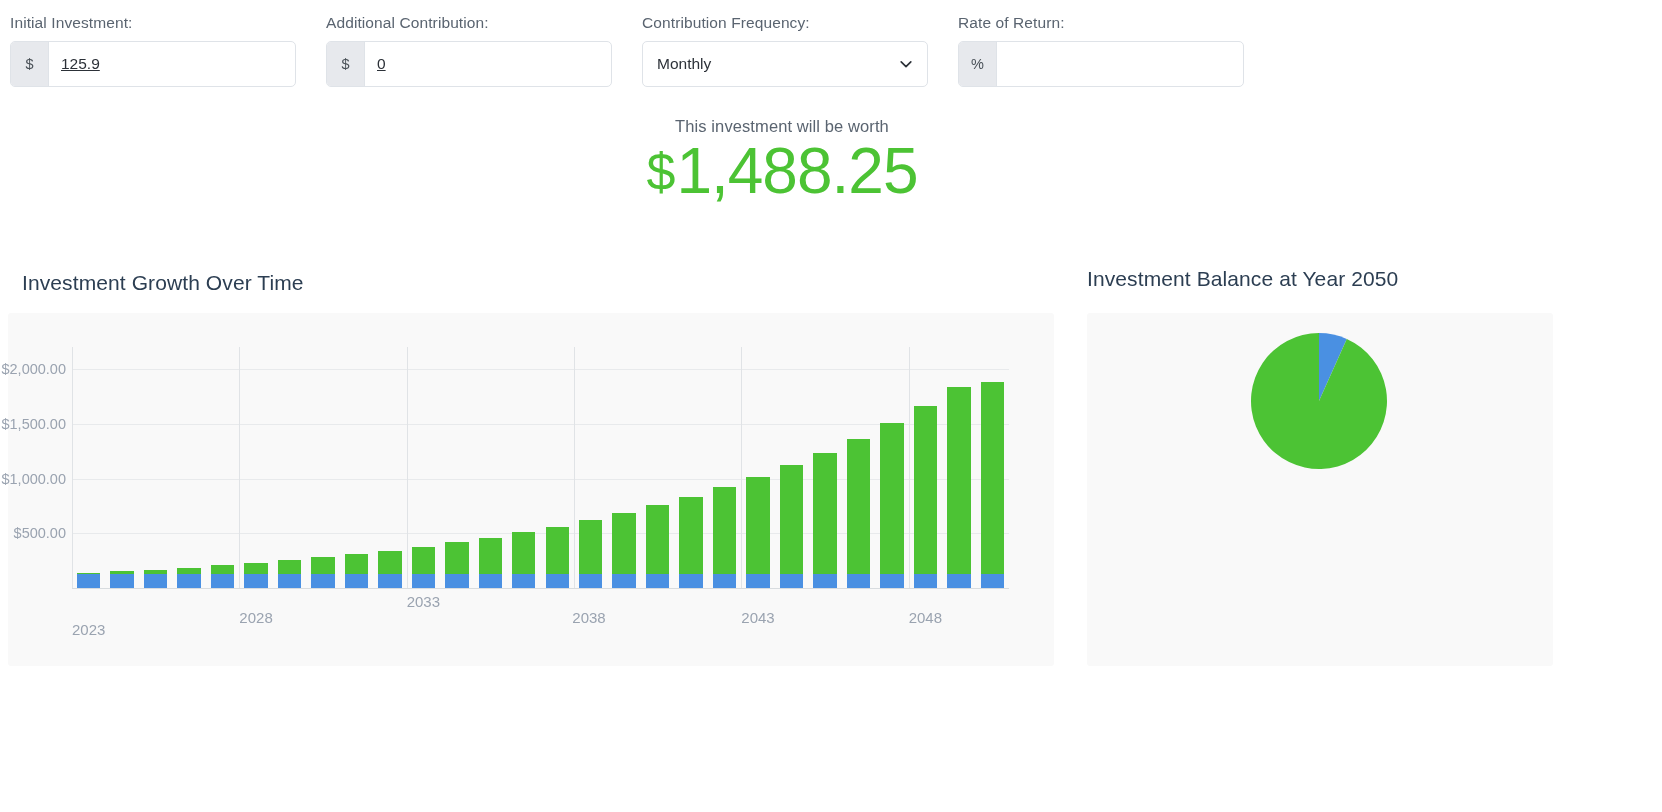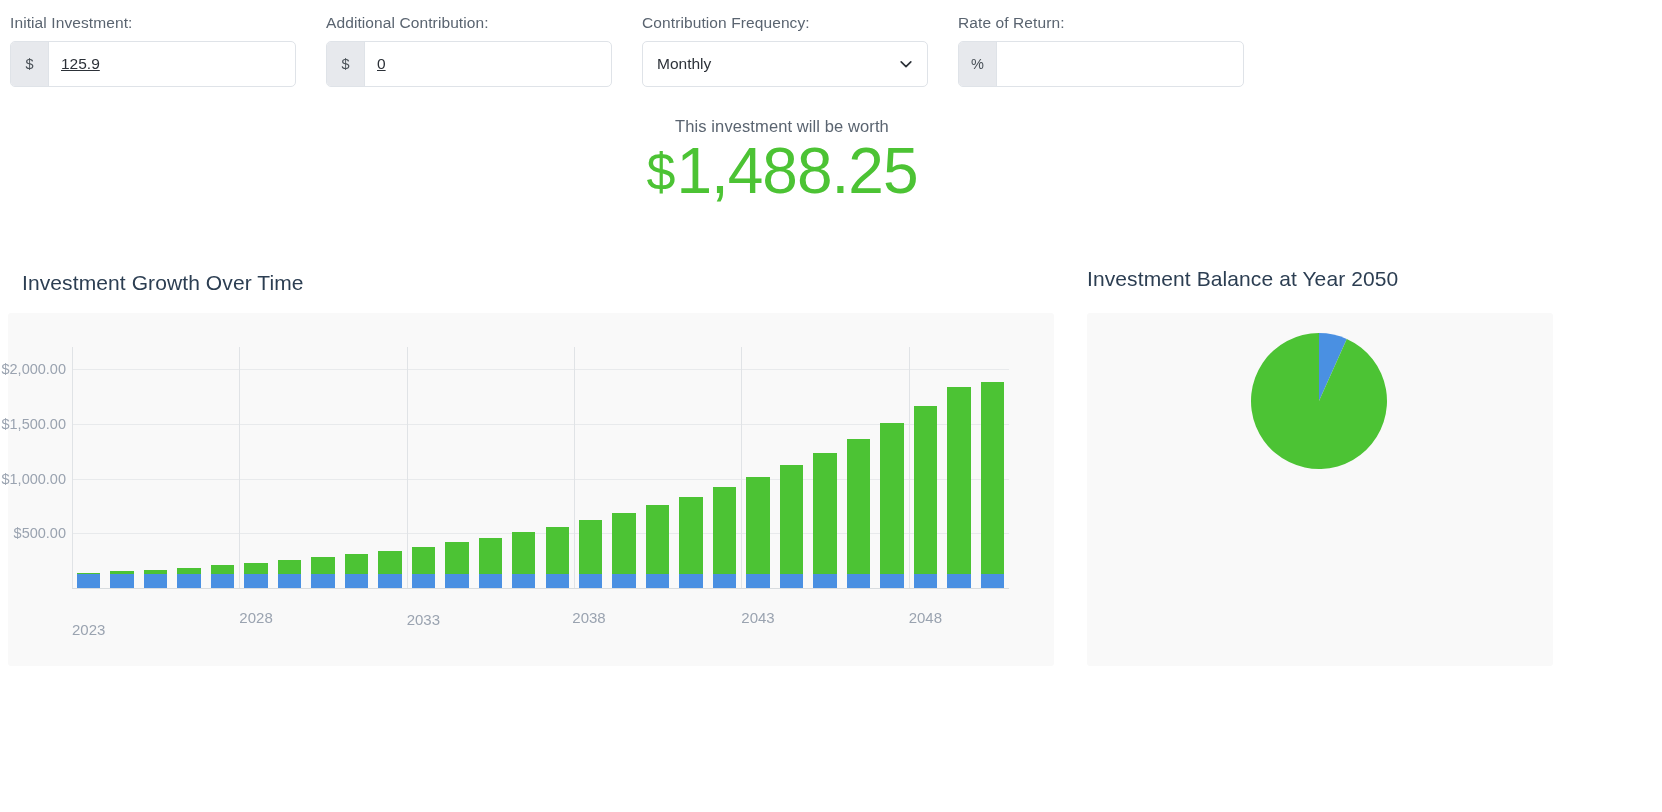--- a/index.html
+++ b/index.html
@@ -293,21 +293,21 @@
         </div>
         <div class="bar" style="left: 370.198px; width: 23.425px; top: 237.415px; height: 37.585px;">
           <div class="seg" style="top: 0px; height: 23.7933px; background: rgb(76, 195, 52);"></div>
           <div class="seg" style="bottom: 0px; height: 13.7918px; background: rgb(74, 144, 226);"></div>
         </div>
         <div class="bar" style="left: 403.663px; width: 23.425px; top: 233.493px; height: 41.5068px;">
           <div class="seg" style="top: 0px; height: 27.715px; background: rgb(76, 195, 52);"></div>
           <div class="seg" style="bottom: 0px; height: 13.7918px; background: rgb(74, 144, 226);"></div>
         </div>
         <div class="xtick" style="left: 398.643px; top: 34px; height: 241px;"></div>
-        <div class="xaxis-label" style="left: 415.375px; top: 298px;">2033</div>
+        <div class="xaxis-label" style="left: 415.375px; top: 280px;">2033</div>
         <div class="bar" style="left: 437.127px; width: 23.425px; top: 229.177px; height: 45.8229px;">
           <div class="seg" style="top: 0px; height: 32.0311px; background: rgb(76, 195, 52);"></div>
           <div class="seg" style="bottom: 0px; height: 13.7918px; background: rgb(74, 144, 226);"></div>
         </div>
         <div class="bar" style="left: 470.591px; width: 23.425px; top: 224.412px; height: 50.5881px;">
           <div class="seg" style="top: 0px; height: 36.7963px; background: rgb(76, 195, 52);"></div>
           <div class="seg" style="bottom: 0px; height: 13.7918px; background: rgb(74, 144, 226);"></div>
         </div>
         <div class="bar" style="left: 504.055px; width: 23.425px; top: 219.154px; height: 55.8463px;">
           <div class="seg" style="top: 0px; height: 42.0545px; background: rgb(76, 195, 52);"></div>

